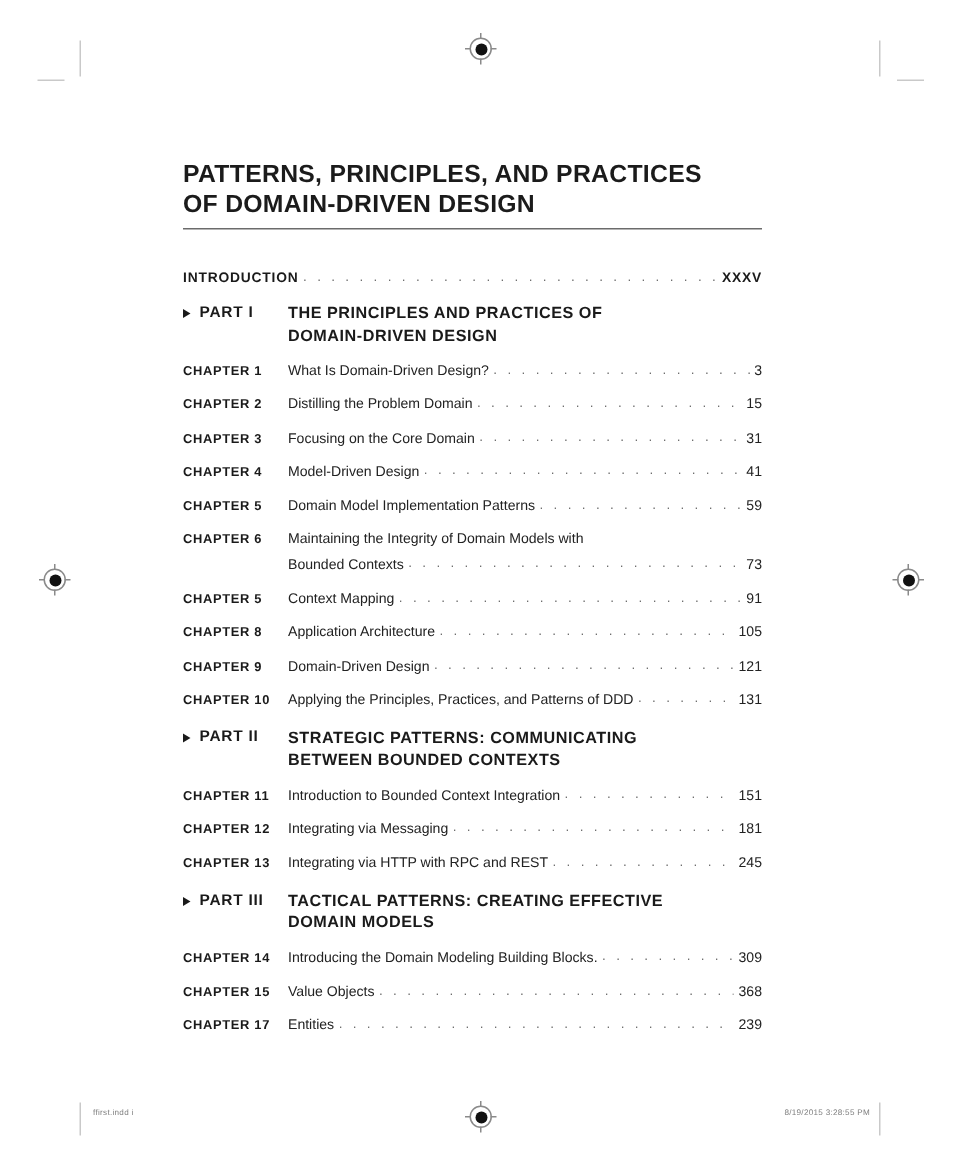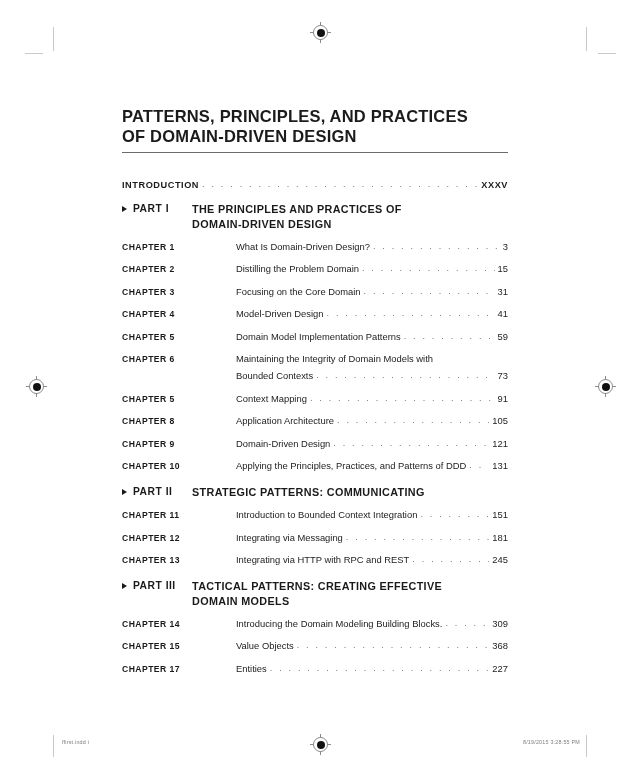--- a/index.html
+++ b/index.html
@@ -131,21 +131,20 @@
     font-weight: bold;
     letter-spacing: 0.35px;
     line-height: 14.5px;
   }
 
   
   .chapter {
     display: flex;
     align-items: baseline;
     margin-top: 8.5px;
-    gap: 44px;
   }
   .ch-label {
     width: 70px;
     flex: 0 0 70px;
     font-size: 8.6px;
     font-weight: bold;
     letter-spacing: 0.45px;
     white-space: nowrap;
   }
   .ch-body {
@@ -354,21 +353,21 @@
               <span class="leader">. . . . . . . . . . . . . . . . . . . . . . . . . . . . . . . . . . . . . . . . . . . . . . . . . . . . . . . . . . . . . . . . . . . . . . . . . . . .</span>
               <span class="ch-page">131</span>
             </div>
           </div>
         </div>
         <div class="part">
           <div class="part-left">
             <span class="arrow-icon"></span>
             <span>PART II</span>
           </div>
-          <div class="part-title"><span>STRATEGIC PATTERNS: COMMUNICATING</span><br></div>
+          <div class="part-title"><span>STRATEGIC PATTERNS: COMMUNICATING</span><br><span>BETWEEN BOUNDED CONTEXTS</span></div>
         </div>
         <div class="chapter">
           <div class="ch-label">CHAPTER 11</div>
           <div class="ch-body">
             <div class="ch-line">
               <span class="ch-text">Introduction to Bounded Context Integration</span>
               <span class="leader">. . . . . . . . . . . . . . . . . . . . . . . . . . . . . . . . . . . . . . . . . . . . . . . . . . . . . . . . . . . . . . . . . . . . . . . . . . . .</span>
               <span class="ch-page">151</span>
             </div>
           </div>
@@ -419,21 +418,21 @@
               <span class="ch-page">368</span>
             </div>
           </div>
         </div>
         <div class="chapter">
           <div class="ch-label">CHAPTER 17</div>
           <div class="ch-body">
             <div class="ch-line">
               <span class="ch-text">Entities</span>
               <span class="leader">. . . . . . . . . . . . . . . . . . . . . . . . . . . . . . . . . . . . . . . . . . . . . . . . . . . . . . . . . . . . . . . . . . . . . . . . . . . .</span>
-              <span class="ch-page">227</span>
+              <span class="ch-page">239</span>
             </div>
           </div>
         </div>
       </div>
 
   </div>
 
   <div class="footer-left">ffirst.indd   i</div>
   <div class="footer-right">8/19/2015   3:28:55 PM</div>
 

